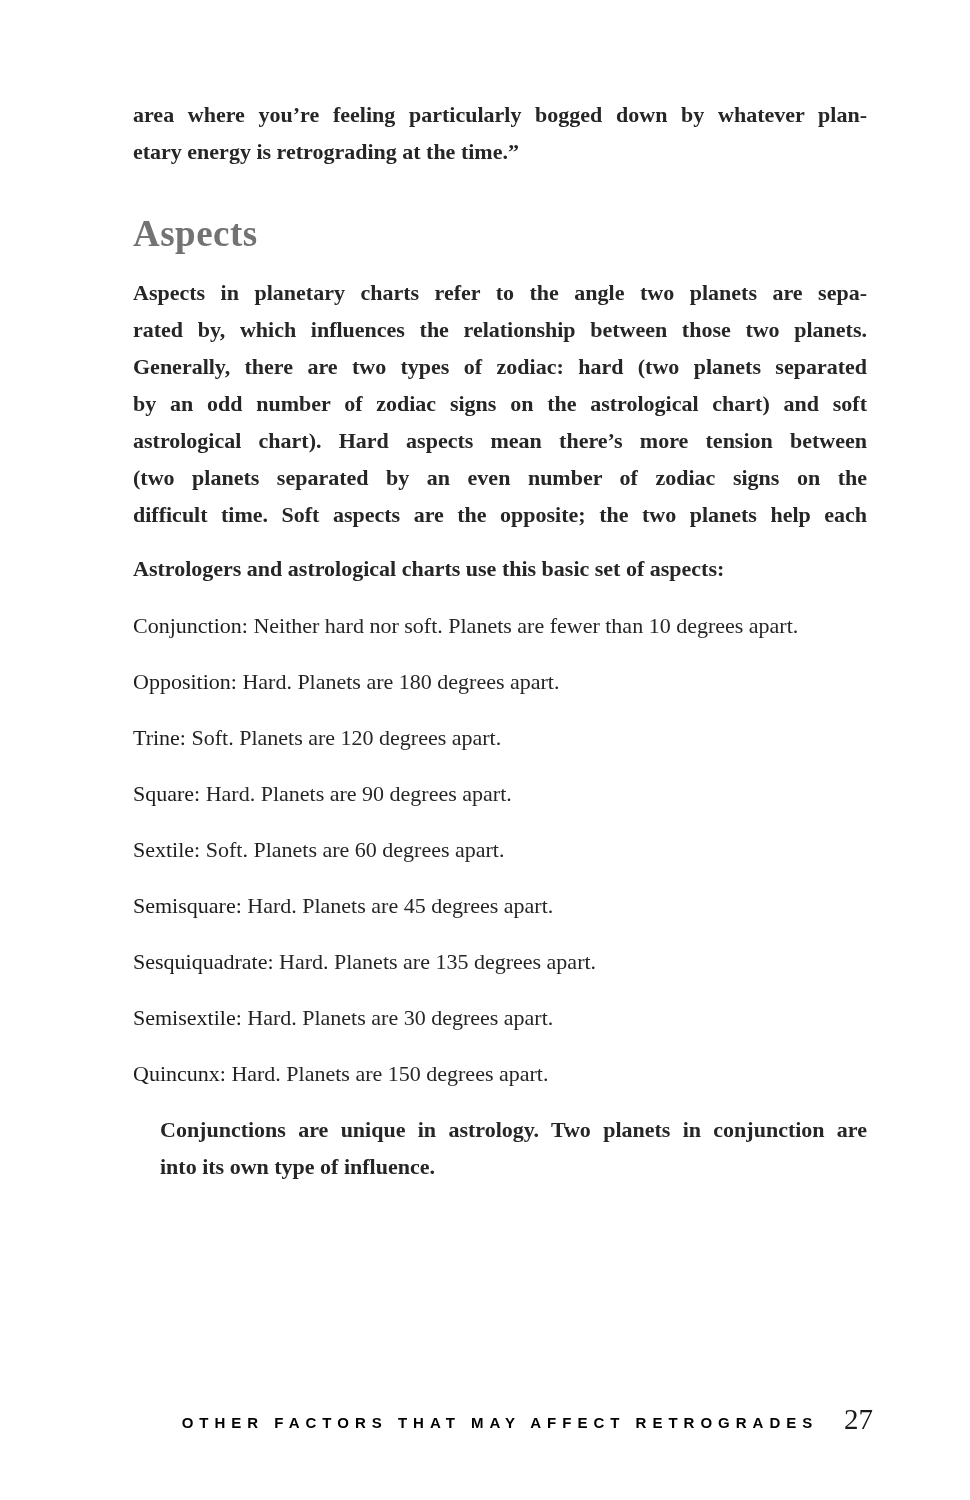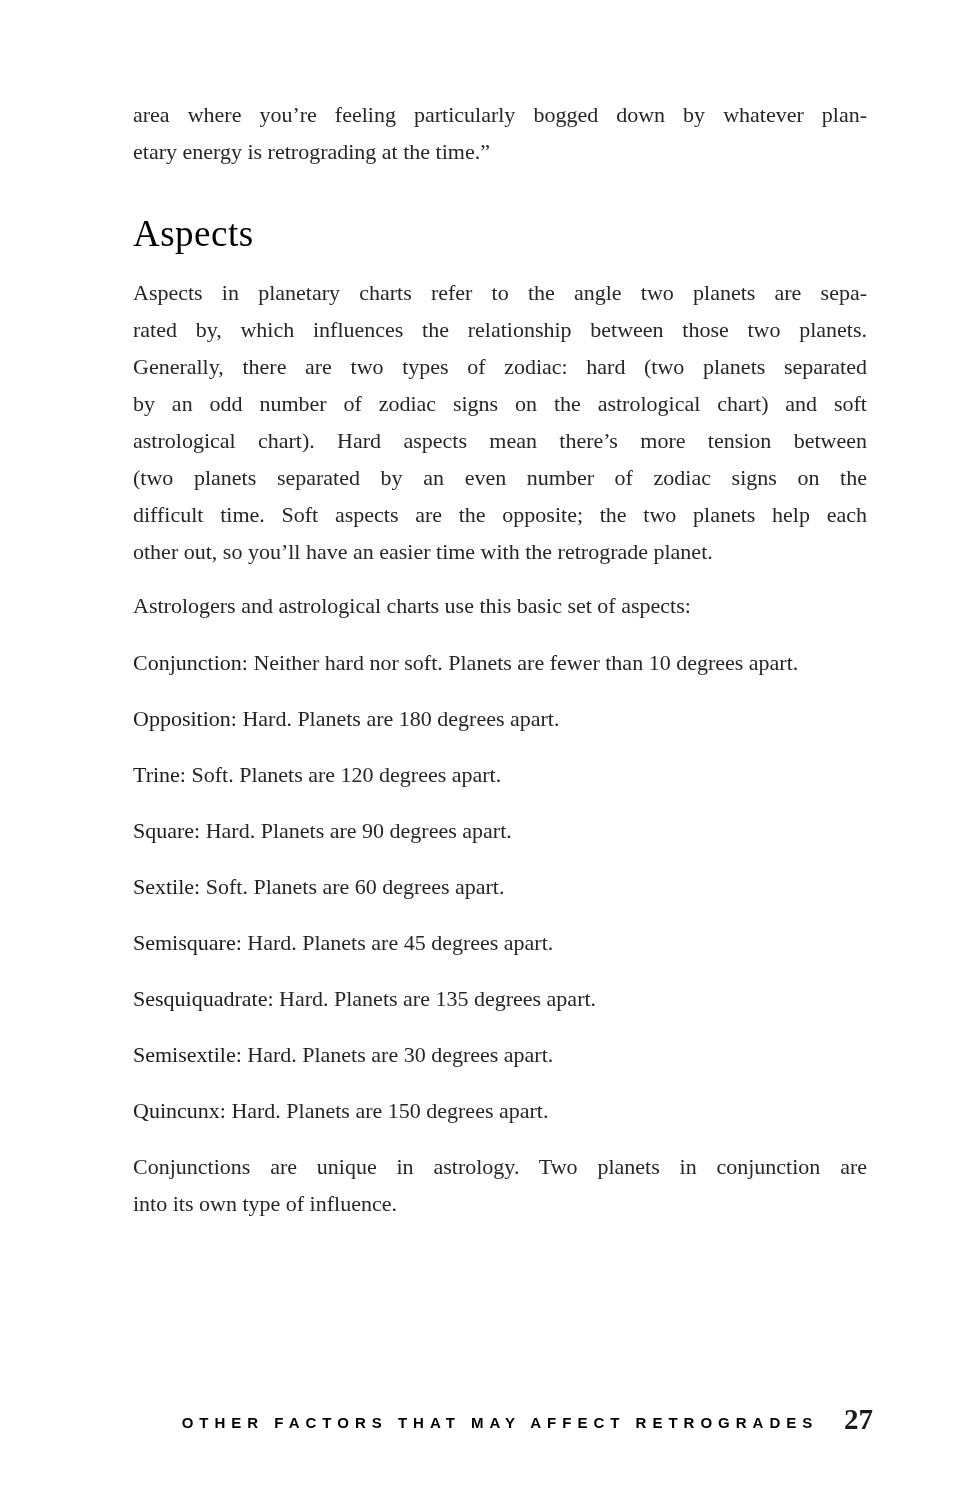--- a/index.html
+++ b/index.html
@@ -19,52 +19,53 @@
   .content {
     position: absolute;
     left: 133px;
     top: 96px;
     width: 734px;
   }
   .para {
     font-size: 22px;
     line-height: 37px;
     margin: 0;
+    font-weight: bold;
   }
   .line {
     text-align: justify;
     text-align-last: justify;
   }
   .line.last {
     text-align-last: left;
   }
   h1.section-heading {
     font-family: "Liberation Serif", "DejaVu Serif", serif;
     font-size: 37px;
     line-height: 44px;
-    font-weight: 400;
-    color: #000000;
+    font-weight: 700;
+    color: #737373;
     letter-spacing: 0.5px;
     margin: 42px 0 18px 0;
   }
   .continuation { margin-top: 0; }
   .lead-in { margin-top: 17px; }
   .aspects-list { margin: 0; }
   p.aspect {
     font-size: 22px;
     line-height: 37px;
     margin: 19px 0 0 0;
     text-align: justify;
   }
   p.aspect:first-child { margin-top: 20px; }
   p.aspect strong {
     font-weight: 400;
     color: #1c1c1c;
   }
-  .closing { margin-top: 19px; }
+  .closing { margin-top: 19px; margin-left: 27px; }
   .footer {
     position: absolute;
     left: 133px;
     top: 1408px;
     width: 734px;
   }
   .running-head {
     display: block;
     text-align: center;
     font-family: "Liberation Sans", "DejaVu Sans", sans-serif;
@@ -74,21 +75,21 @@
     letter-spacing: 6px;
     color: #000000;
     white-space: nowrap;
   }
   .page-number {
     position: absolute;
     right: -6px;
     top: -5px;
     font-family: "Liberation Serif", "DejaVu Serif", serif;
     font-size: 29px;
-    font-weight: 700;
+    font-weight: 400;
     color: #1a1a1a;
   }
 </style>
 </head>
 <body>
 
 <div class="page">
   <div class="content">
 
     <div class="para continuation">
@@ -99,21 +100,20 @@
     <h1 class="section-heading">Aspects</h1>
 
     <div class="para intro">
         <div class="line">Aspects in planetary charts refer to the angle two planets are sepa-</div>
         <div class="line">rated by, which influences the relationship between those two planets.</div>
         <div class="line">Generally, there are two types of zodiac: hard (two planets separated</div>
         <div class="line">by an odd number of zodiac signs on the astrological chart) and soft</div>
         <div class="line">astrological chart). Hard aspects mean there’s more tension between</div>
         <div class="line">(two planets separated by an even number of zodiac signs on the</div>
         <div class="line">difficult time. Soft aspects are the opposite; the two planets help each</div>
-        <div class="line last">other out, so you’ll have an easier time with the retrograde planet.</div>
       </div>
 
     <p class="para lead-in">Astrologers and astrological charts use this basic set of aspects:</p>
 
     <div class="aspects-list" id="aspects-list">
         <p class="aspect"><strong>Conjunction:</strong><span> Neither hard nor soft. Planets are fewer than 10 degrees apart.</span></p>
         <p class="aspect"><strong>Opposition:</strong><span> Hard. Planets are 180 degrees apart.</span></p>
         <p class="aspect"><strong>Trine:</strong><span> Soft. Planets are 120 degrees apart.</span></p>
         <p class="aspect"><strong>Square:</strong><span> Hard. Planets are 90 degrees apart.</span></p>
         <p class="aspect"><strong>Sextile:</strong><span> Soft. Planets are 60 degrees apart.</span></p>

